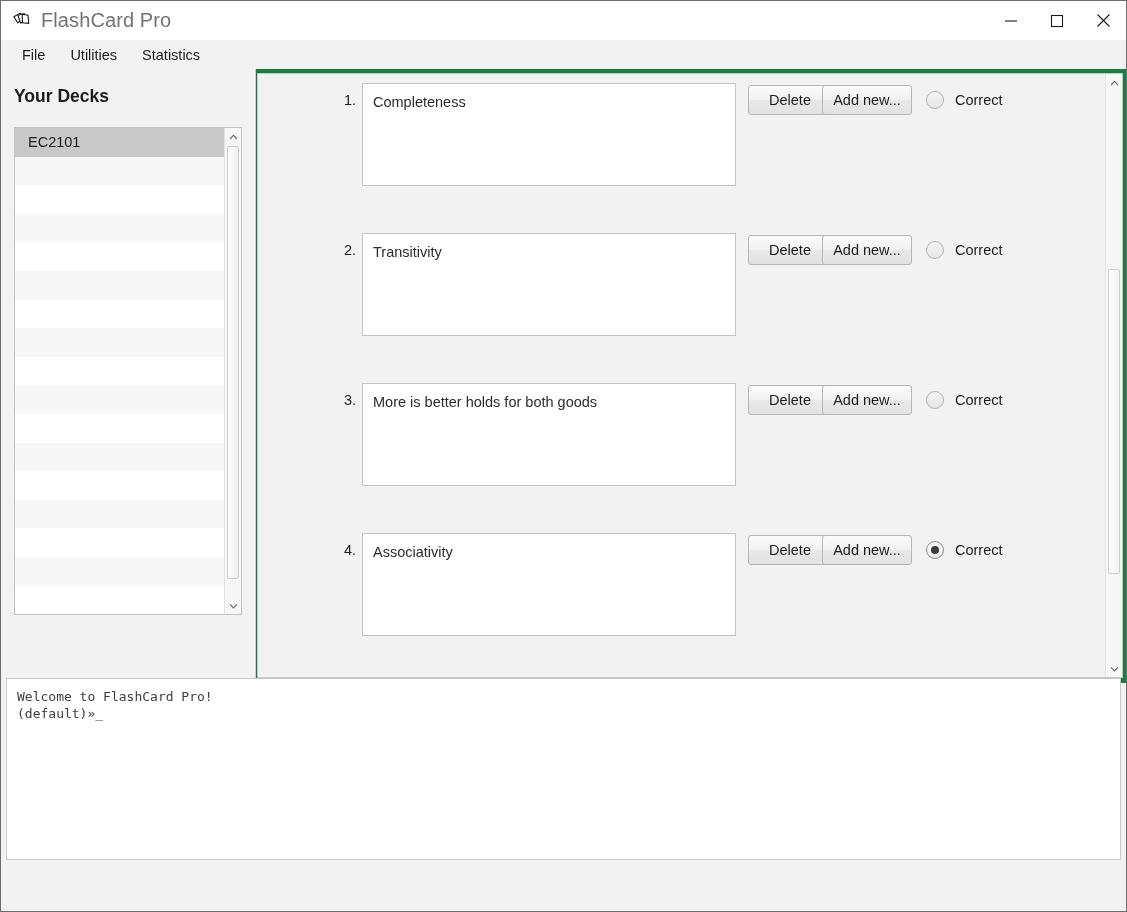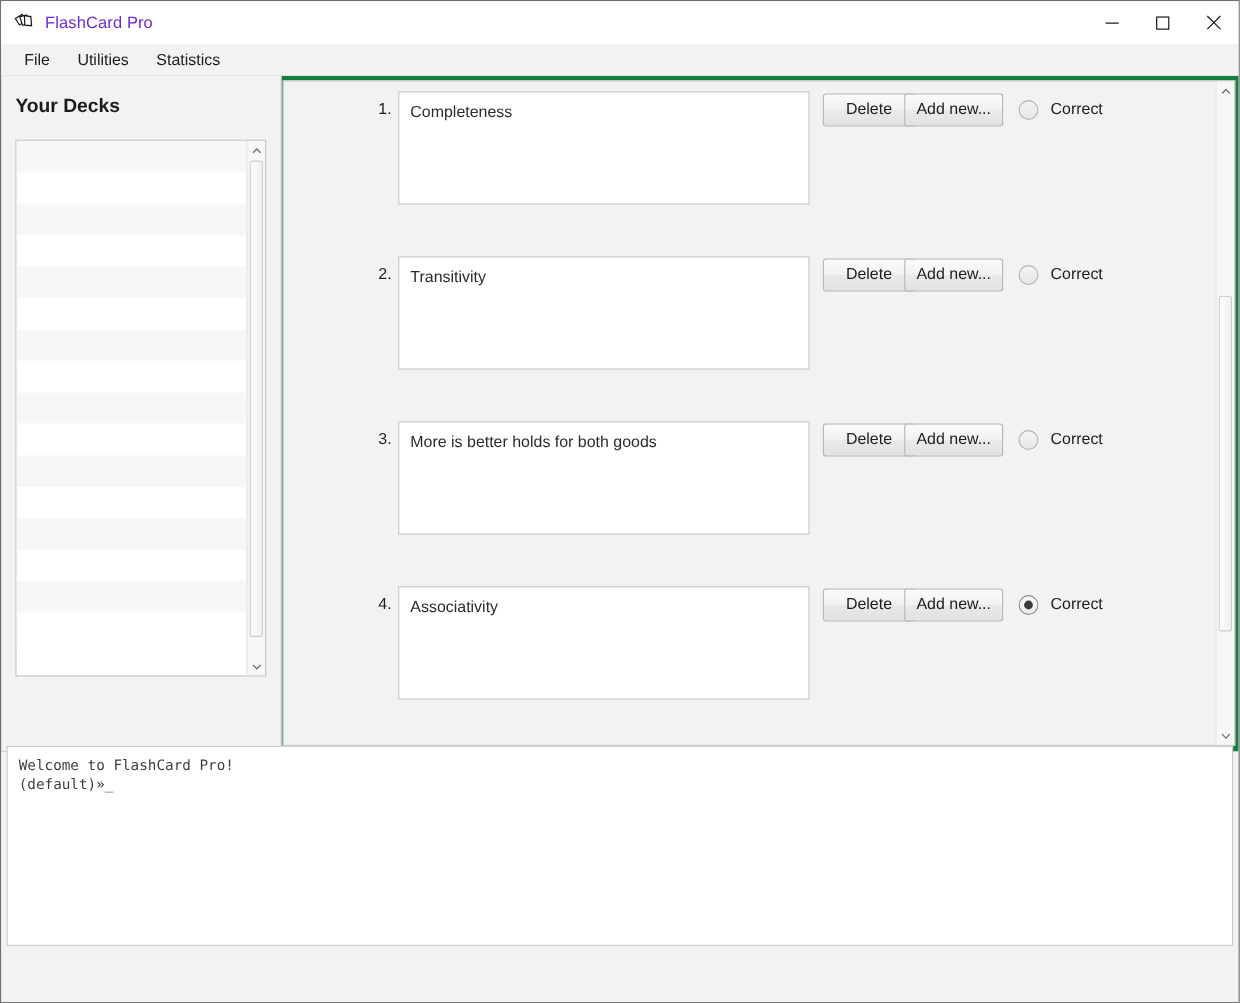--- a/index.html
+++ b/index.html
@@ -35,22 +35,22 @@
   }
   .title-icon {
     width: 22px;
     height: 22px;
     margin-left: 10px;
     margin-right: 8px;
     flex: none;
     display: block;
   }
   .title-text {
-    font-size: 15px;
-    color: #6d28d9;
+    font-size: 20px;
+    color: #737373;
     letter-spacing: 0.1px;
   }
   .win-controls {
     position: absolute;
     right: 0;
     top: 0;
     height: 39px;
     display: flex;
   }
   .win-btn {
@@ -363,20 +363,21 @@
     <div class="menu-item">Statistics</div>
   </div>
 
   <div class="body-area">
 
     <div class="sidebar">
       <div class="sidebar-title">Your Decks</div>
 
       <div class="deck-list">
         <div class="deck-rows" id="deck-rows">
+            <div class="deck-row selected">EC2101</div>
             <div class="deck-row alt"></div>
             <div class="deck-row"></div>
             <div class="deck-row alt"></div>
             <div class="deck-row"></div>
             <div class="deck-row alt"></div>
             <div class="deck-row"></div>
             <div class="deck-row alt"></div>
             <div class="deck-row"></div>
             <div class="deck-row alt"></div>
             <div class="deck-row"></div>

